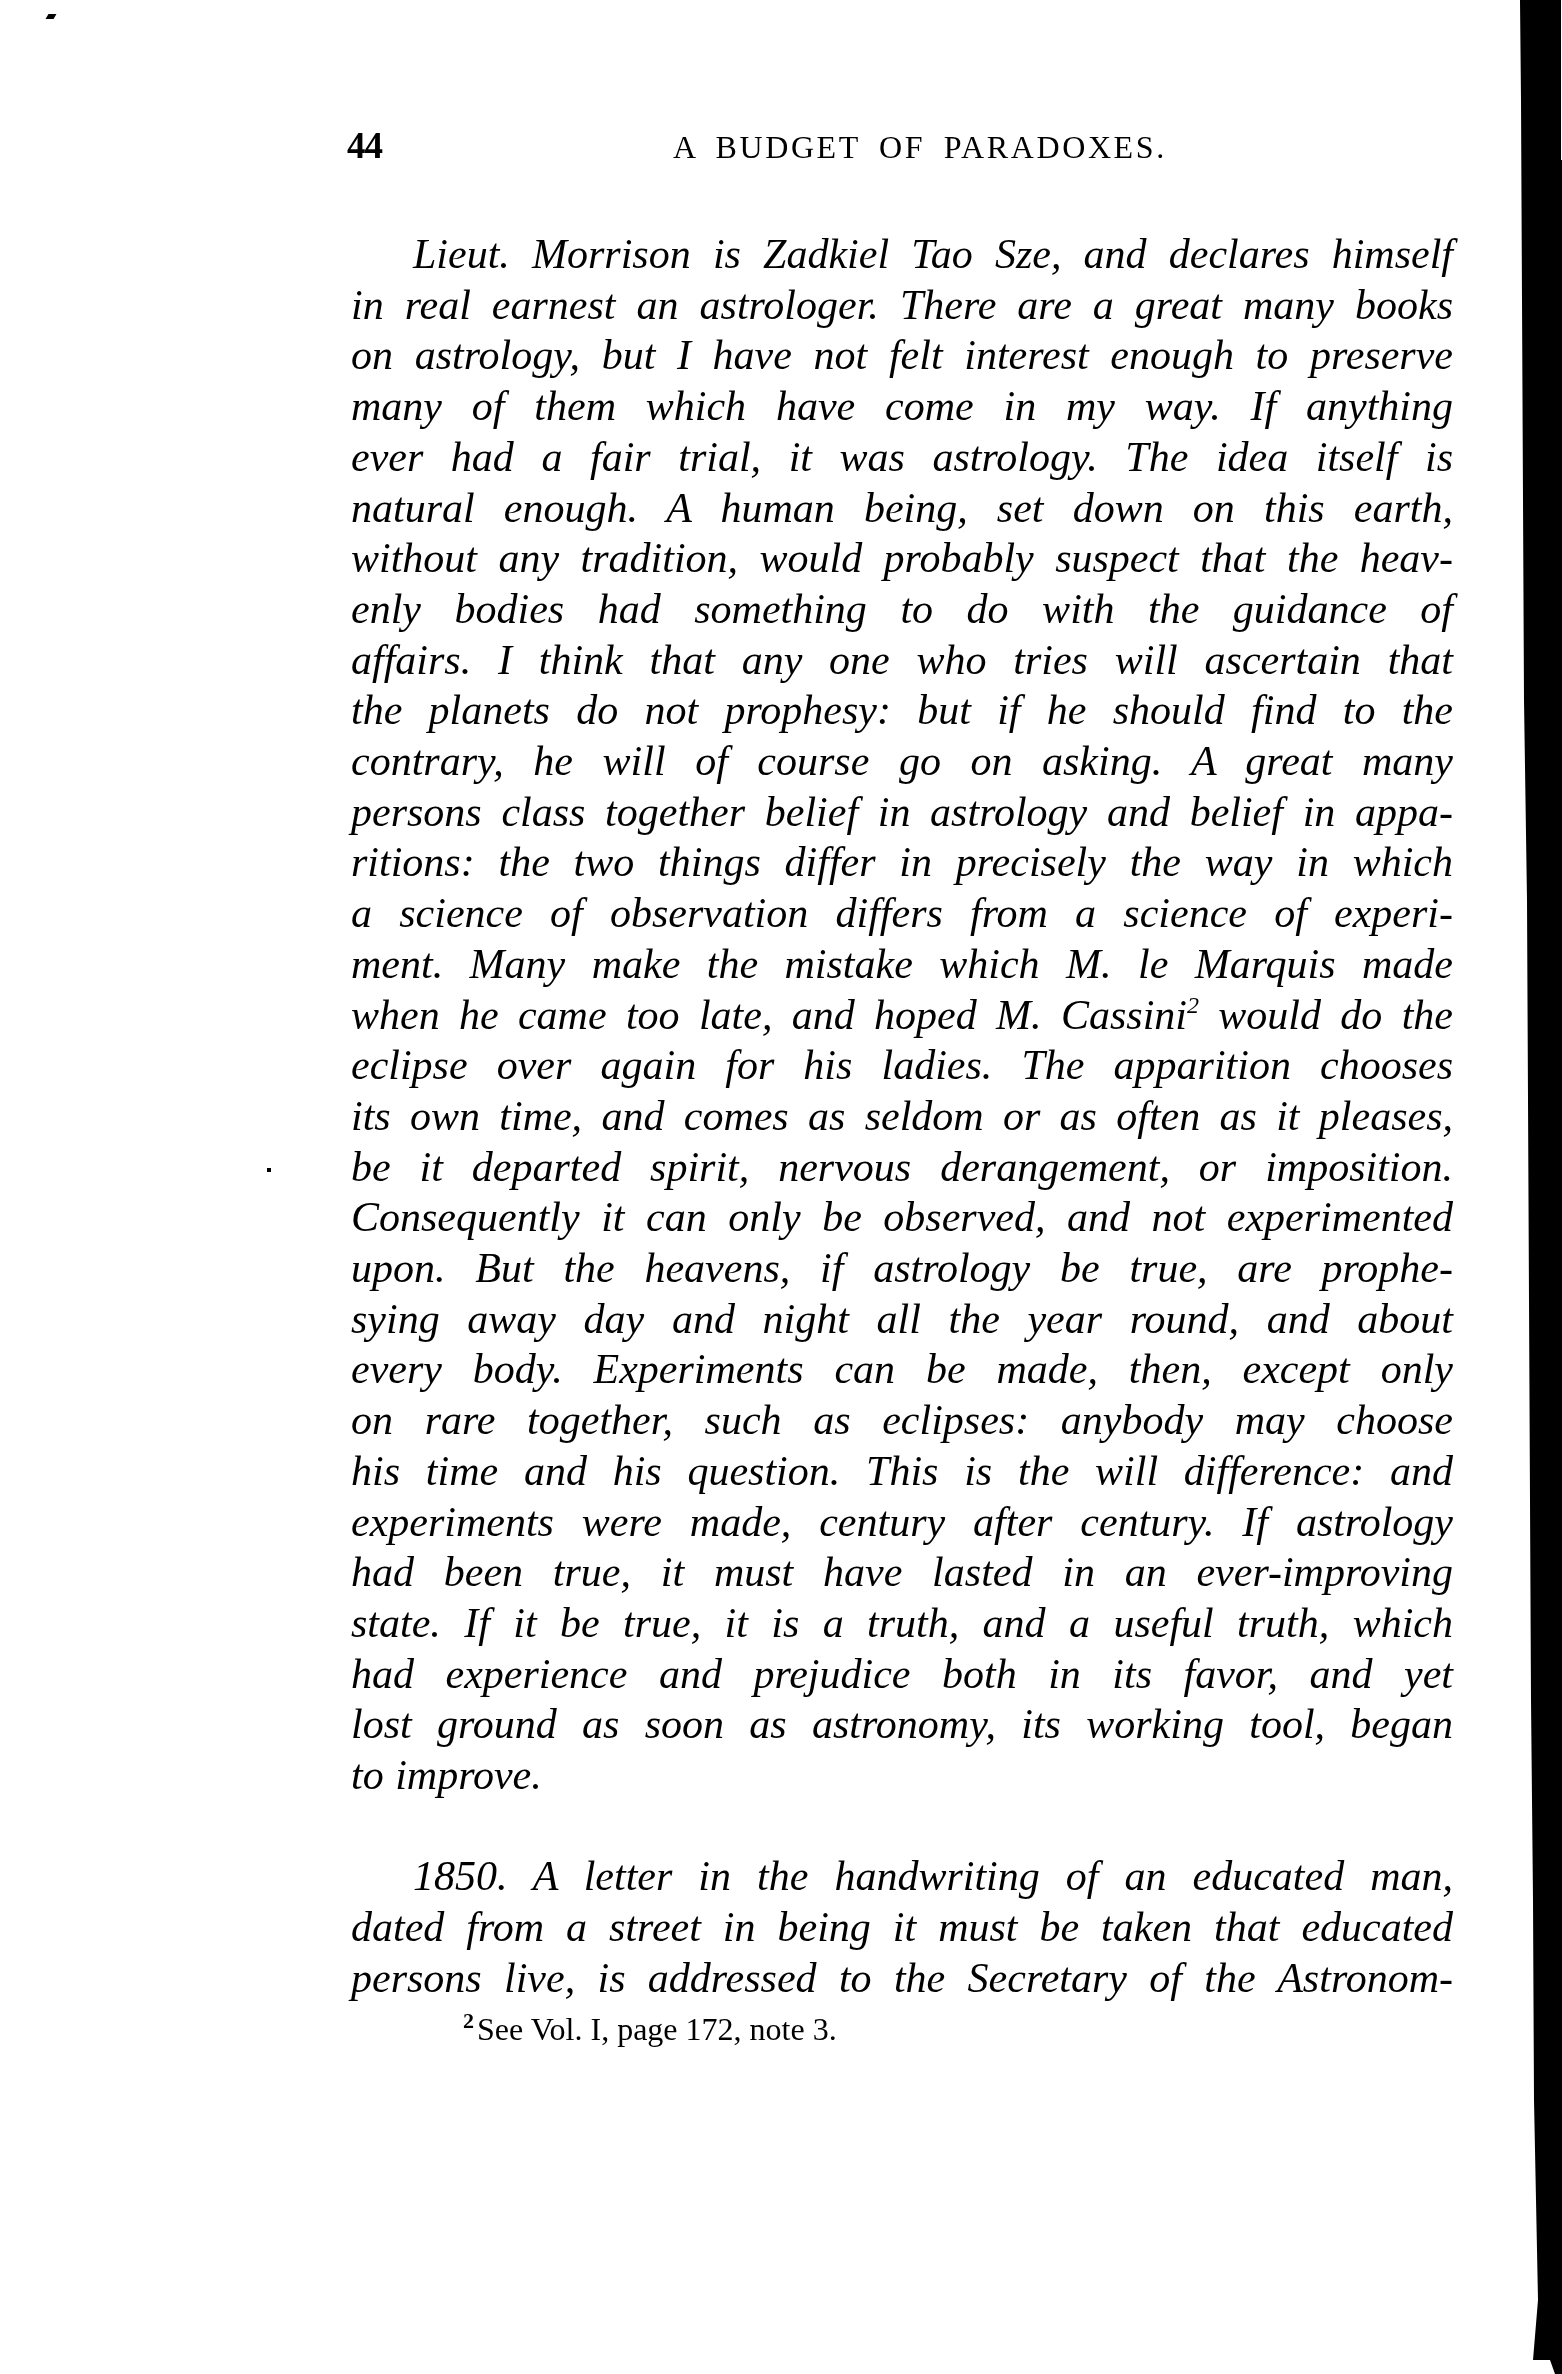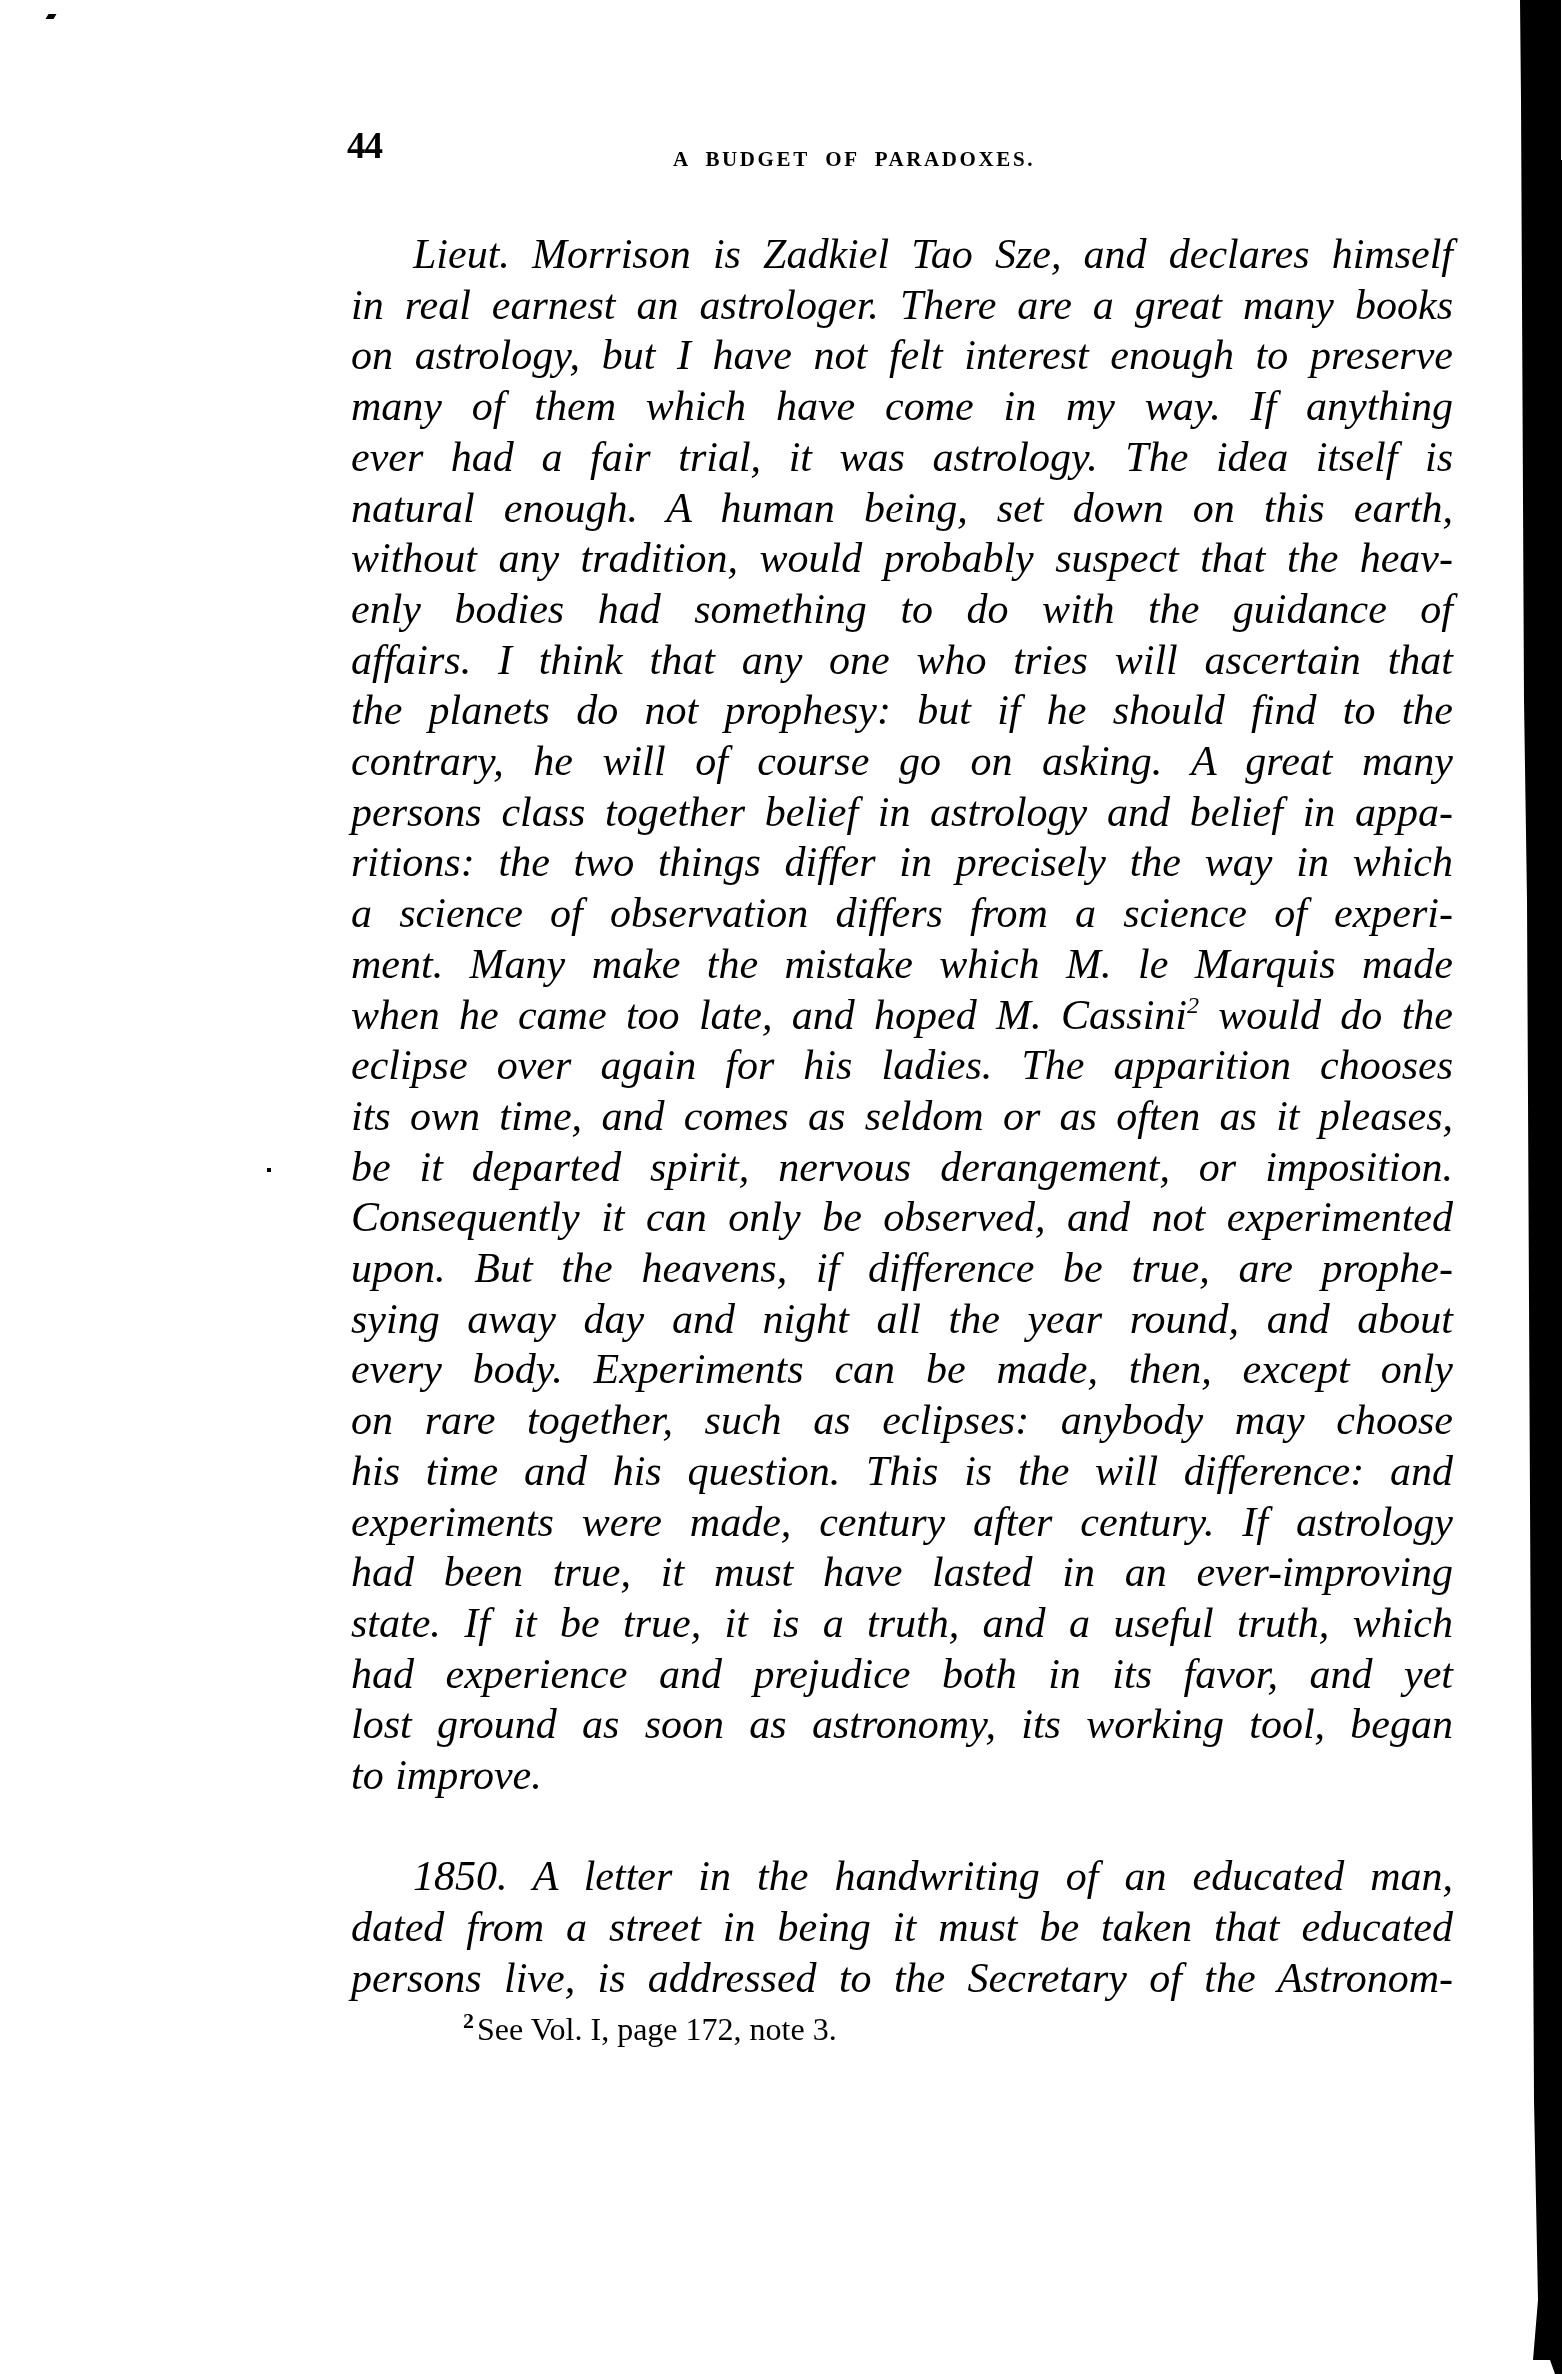--- a/index.html
+++ b/index.html
@@ -39,26 +39,25 @@
       left: 0;
       top: 0;
       font-size: 37px;
       line-height: 40px;
       font-weight: bold;
       letter-spacing: -1px;
     }
     .running-title {
       position: absolute;
       left: 326px;
-      top: 18px;
-      font-size: 21px;
+      top: 6px;
+      font-size: 32px;
       line-height: 30px;
       letter-spacing: 2.6px;
       word-spacing: 8px;
-      font-weight: bold;
     }
     .text-block {
       position: absolute;
       left: 351px;
       width: 1102px;
     }
     .line {
       position: absolute;
       left: 0;
       width: 1102px;
@@ -130,21 +129,21 @@
   <div class="line" style="top:507px">contrary, he will of course go on asking.  A great many</div>
   <div class="line" style="top:557.7px">persons class together belief in astrology and belief in appa-</div>
   <div class="line" style="top:608.4px">ritions: the two things differ in precisely the way in which</div>
   <div class="line" style="top:659.1px">a science of observation differs from a science of experi-</div>
   <div class="line" style="top:709.8px">ment.  Many make the mistake which M. le Marquis made</div>
   <div class="line" style="top:760.5px"><span>when he came too late, and hoped M. Cassini</span><sup>2</sup><span> would do the</span></div>
   <div class="line" style="top:811.2px">eclipse over again for his ladies.  The apparition chooses</div>
   <div class="line" style="top:861.9px">its own time, and comes as seldom or as often as it pleases,</div>
   <div class="line" style="top:912.6px">be it departed spirit, nervous derangement, or imposition.</div>
   <div class="line" style="top:963.3px">Consequently it can only be observed, and not experimented</div>
-  <div class="line" style="top:1014px">upon.  But the heavens, if difference be true, are prophe-</div>
+  <div class="line" style="top:1014px">upon.  But the heavens, if astrology be true, are prophe-</div>
   <div class="line" style="top:1064.7px">sying away day and night all the year round, and about</div>
   <div class="line" style="top:1115.4px">every body.  Experiments can be made, then, except only</div>
   <div class="line" style="top:1166.1px">on rare together, such as eclipses: anybody may choose</div>
   <div class="line" style="top:1216.8px">his time and his question.  This is the will difference: and</div>
   <div class="line" style="top:1267.5px">experiments were made, century after century.  If astrology</div>
   <div class="line" style="top:1318.2px">had been true, it must have lasted in an ever-improving</div>
   <div class="line" style="top:1368.9px">state.  If it be true, it is a truth, and a useful truth, which</div>
   <div class="line" style="top:1419.6px">had experience and prejudice both in its favor, and yet</div>
   <div class="line" style="top:1470.3px">lost ground as soon as astronomy, its working tool, began</div>
   <div class="line last" style="top:1521px">to improve.</div>

